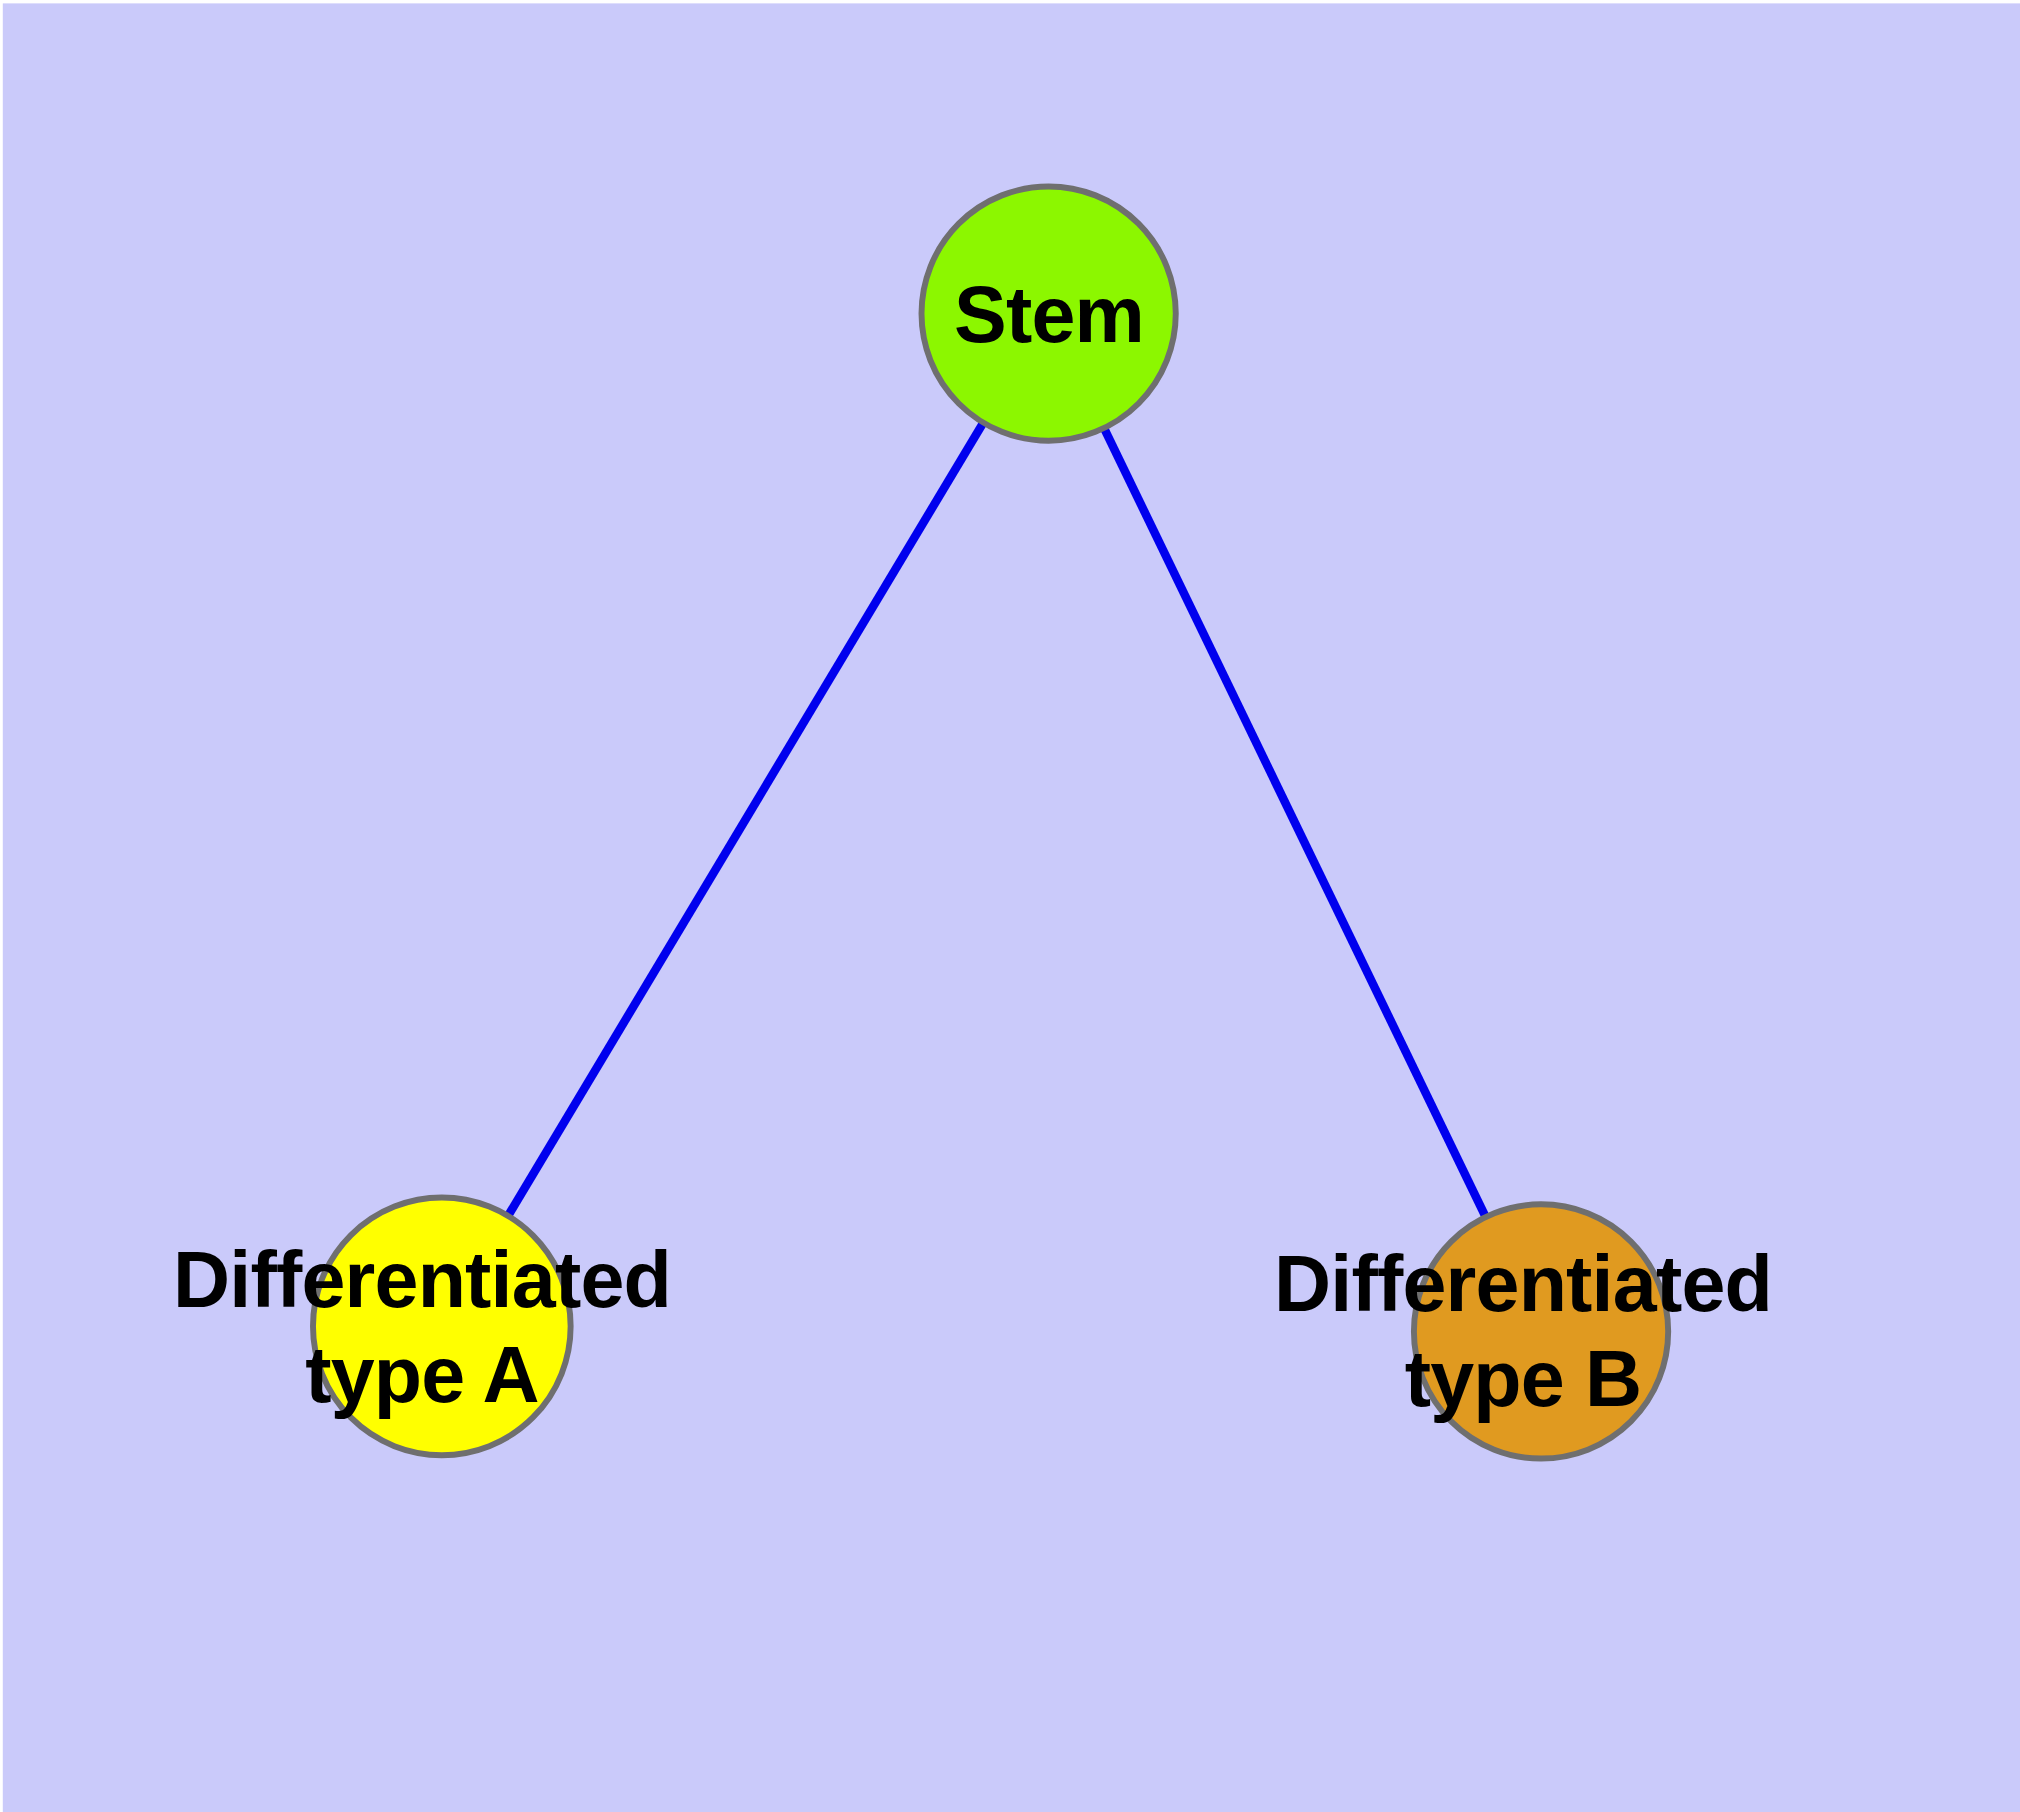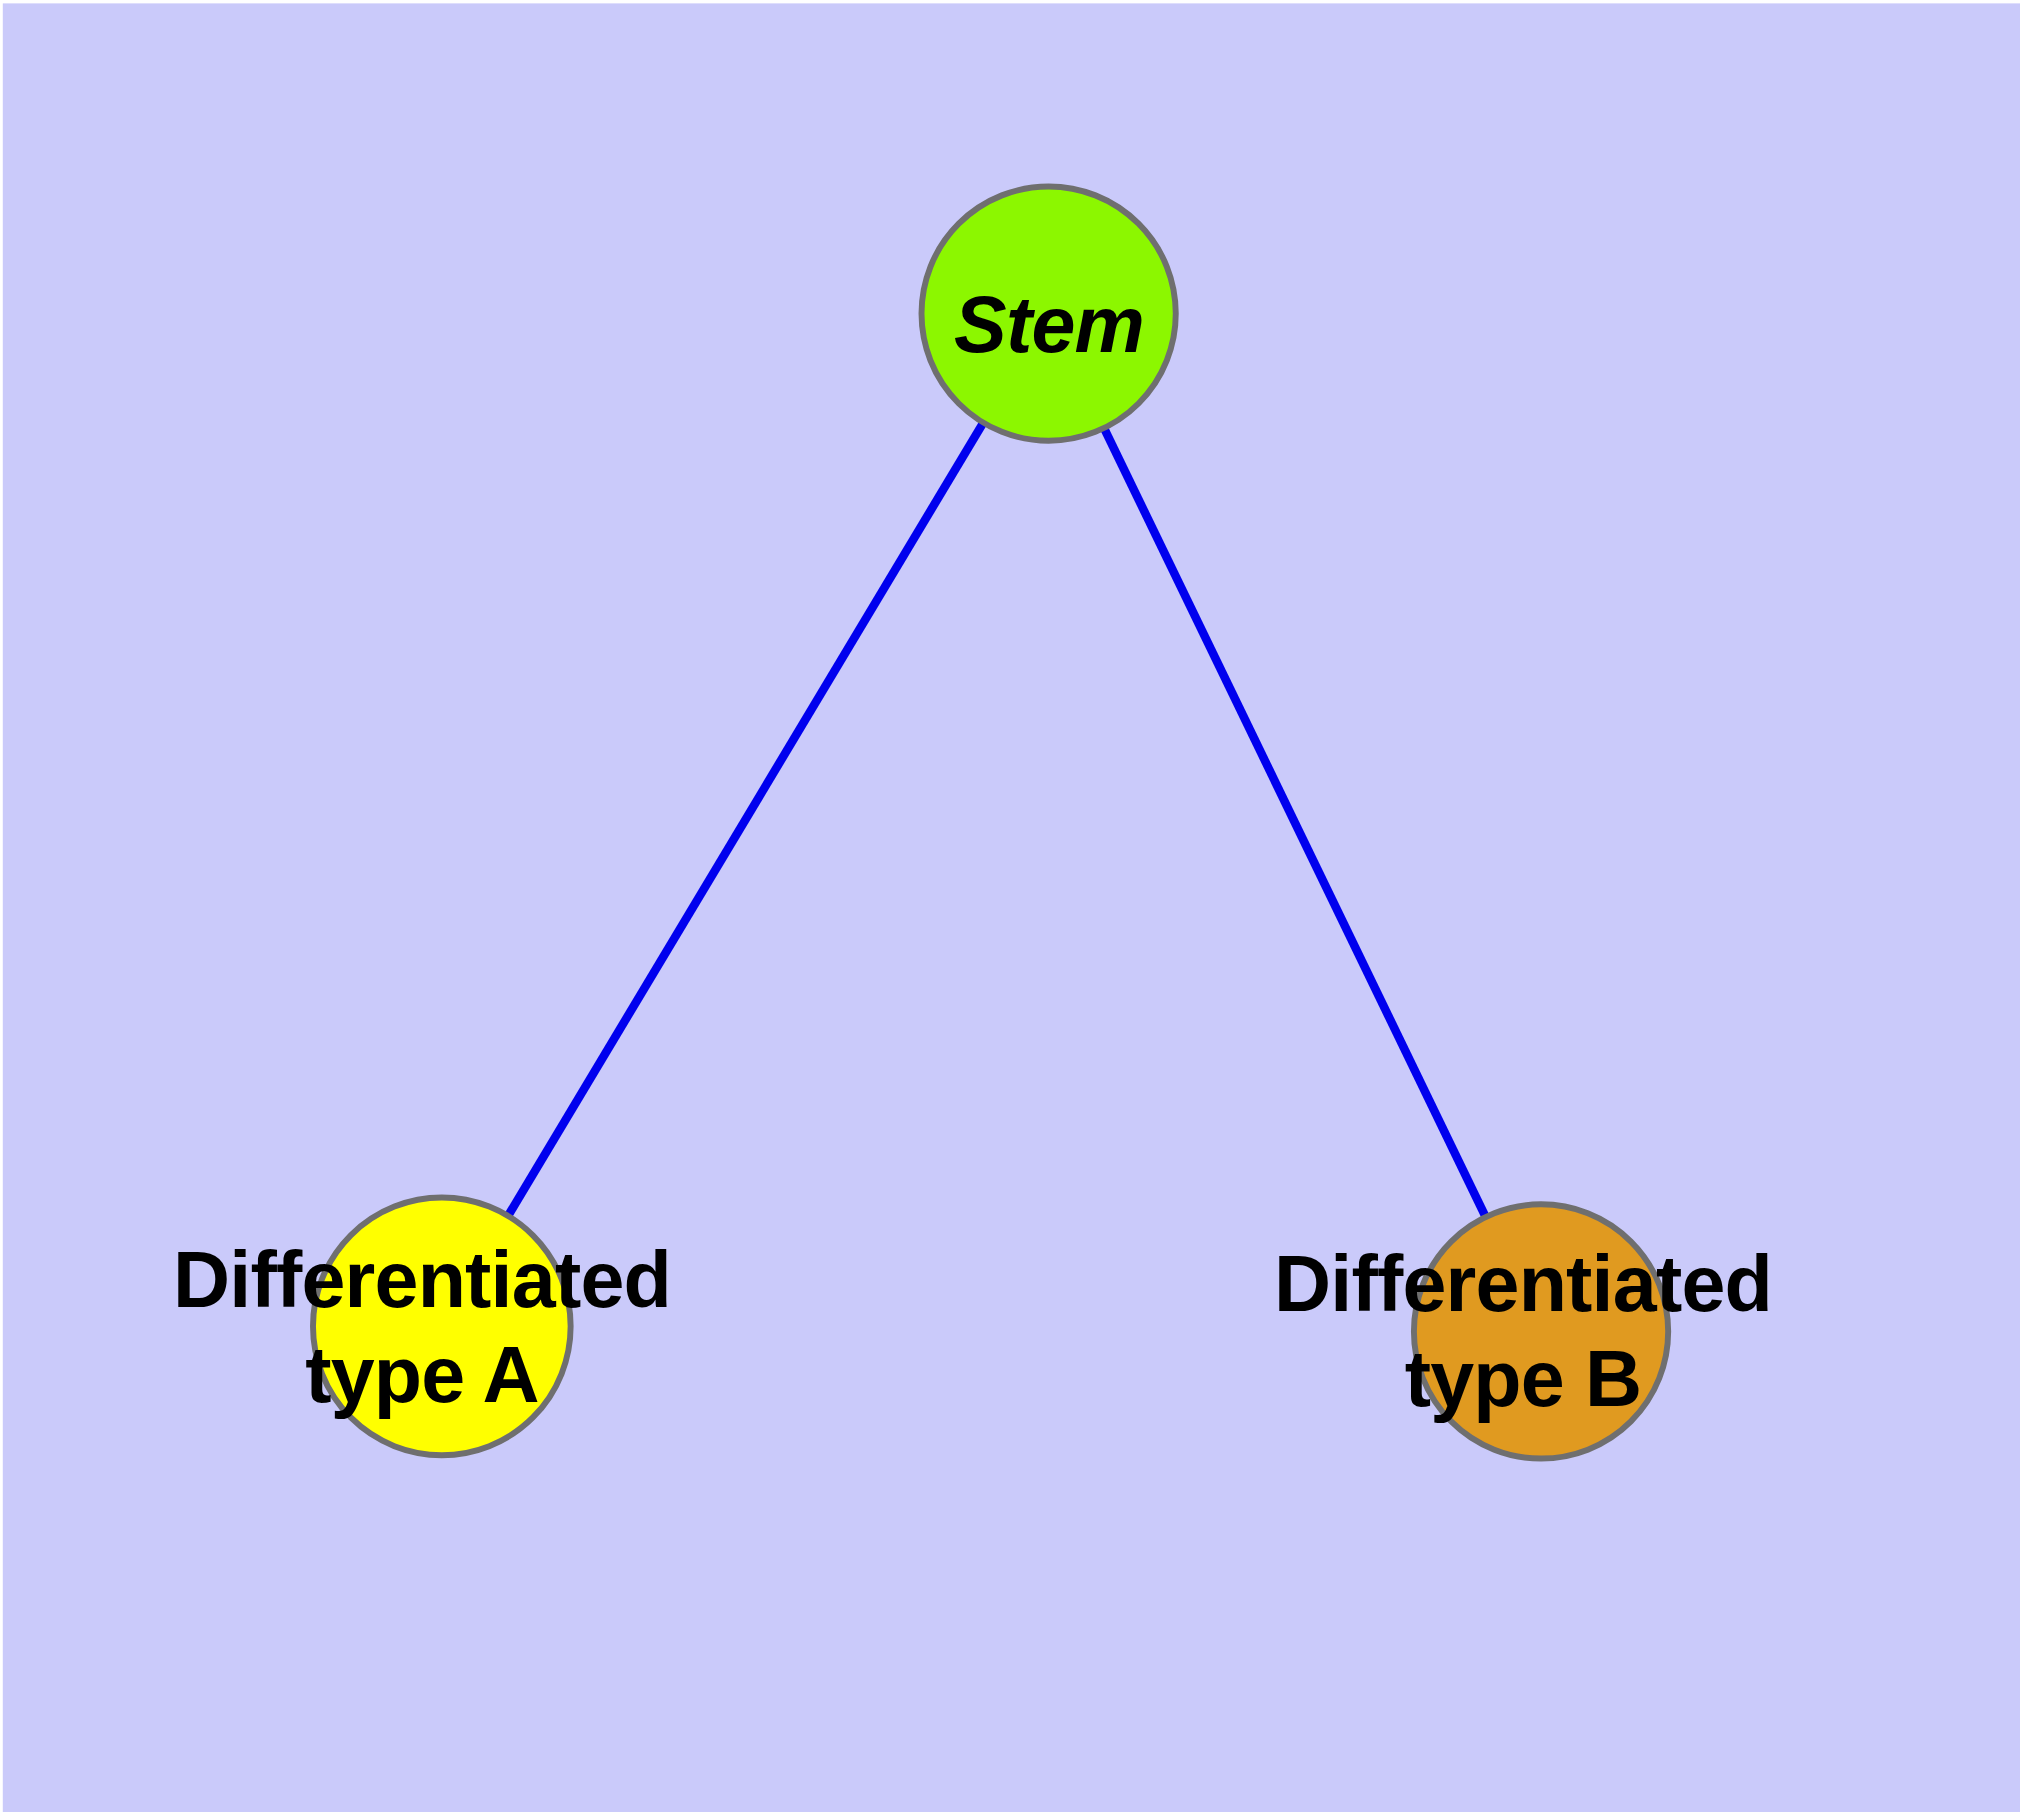--- a/index.html
+++ b/index.html
@@ -51,21 +51,21 @@
     <rect x="3" y="4" width="2381" height="2134" fill="#CACAFA"></rect>
 
     <line x1="1237" y1="370" x2="521" y2="1565" stroke="#0000EE"></line>
     <line x1="1237" y1="370" x2="1818" y2="1571" stroke="#0000EE"></line>
 
     <circle cx="1237" cy="370" r="150" fill="#8CF700" stroke="#6F6F6F"></circle>
     <circle cx="521" cy="1565" r="152" fill="#FFFF00" stroke="#6F6F6F"></circle>
     <circle cx="1818" cy="1571" r="150" fill="#E09A20" stroke="#6F6F6F"></circle>
   </svg>
 
-  <div class="node-label" style="left:1049px; top:324px;font-style:italic;">Stem</div>
+  <div class="node-label" style="left:1049px; top:314px;">Stem</div>
 
   <div class="node-label" style="left:422px; top:1327px;">Differentiated
 type A</div>
 
   <div class="node-label" style="left:1523px; top:1331px;">Differentiated
 type B</div>
 
 </div>
 
 

